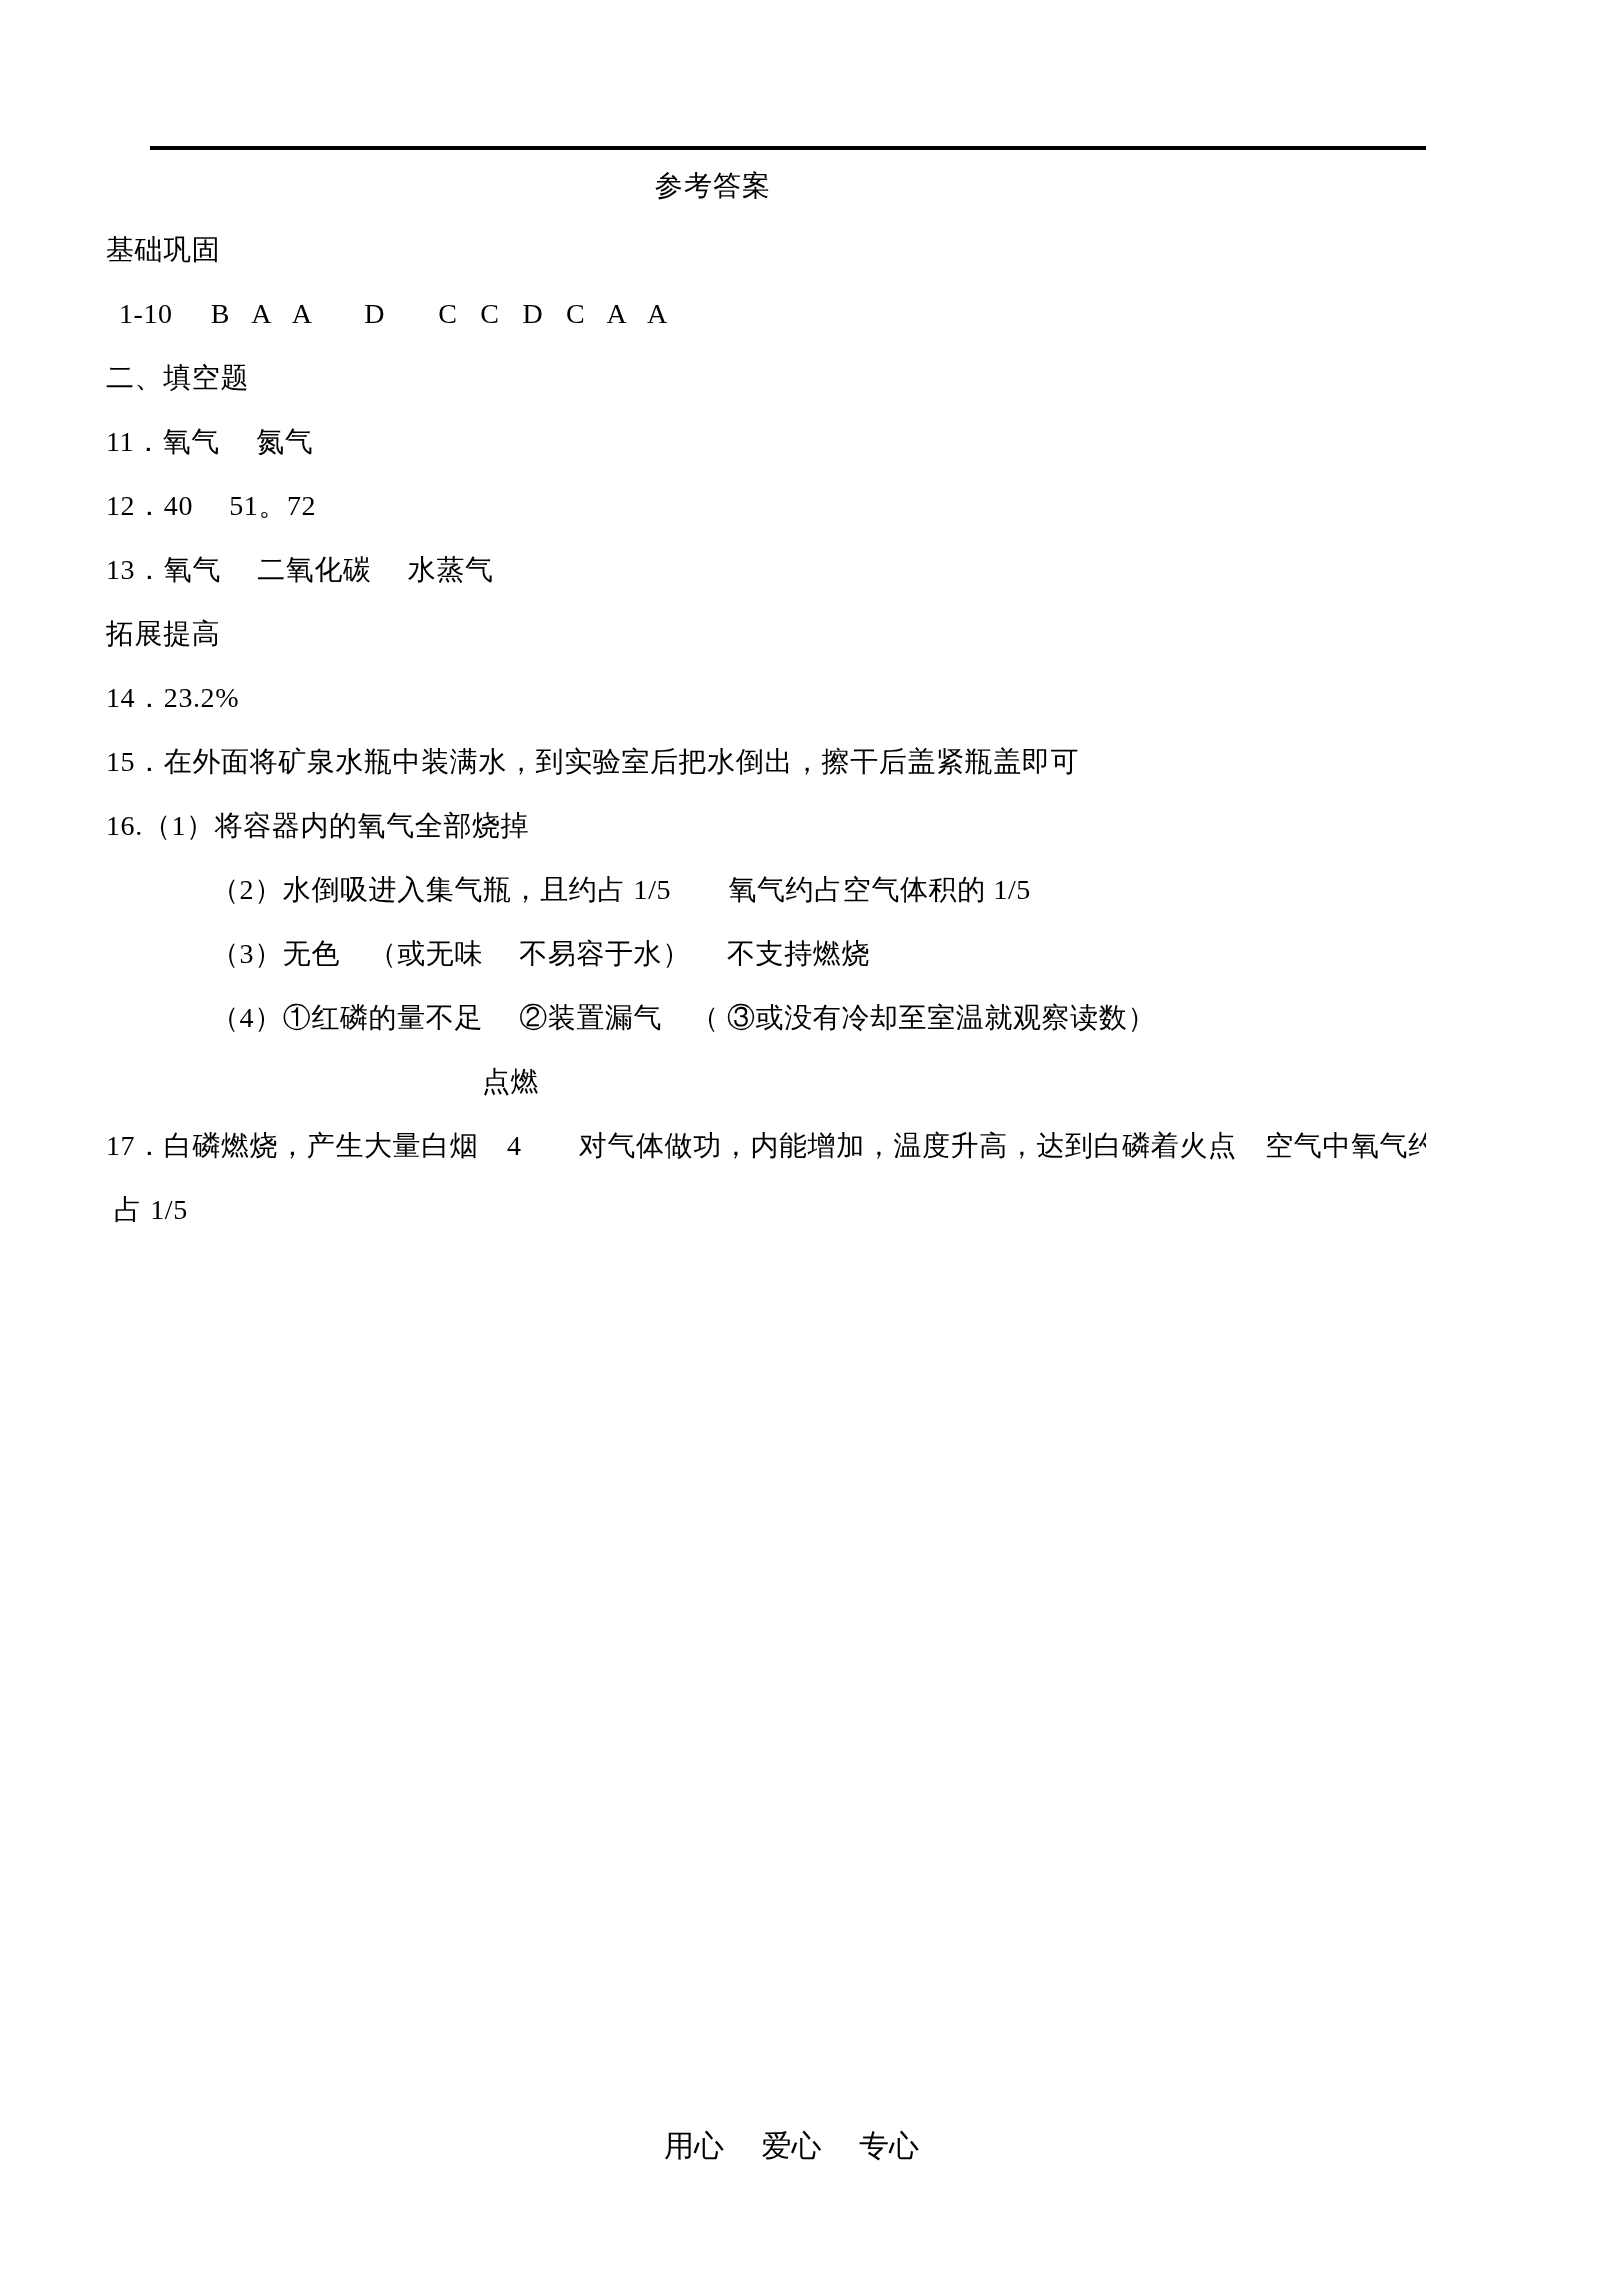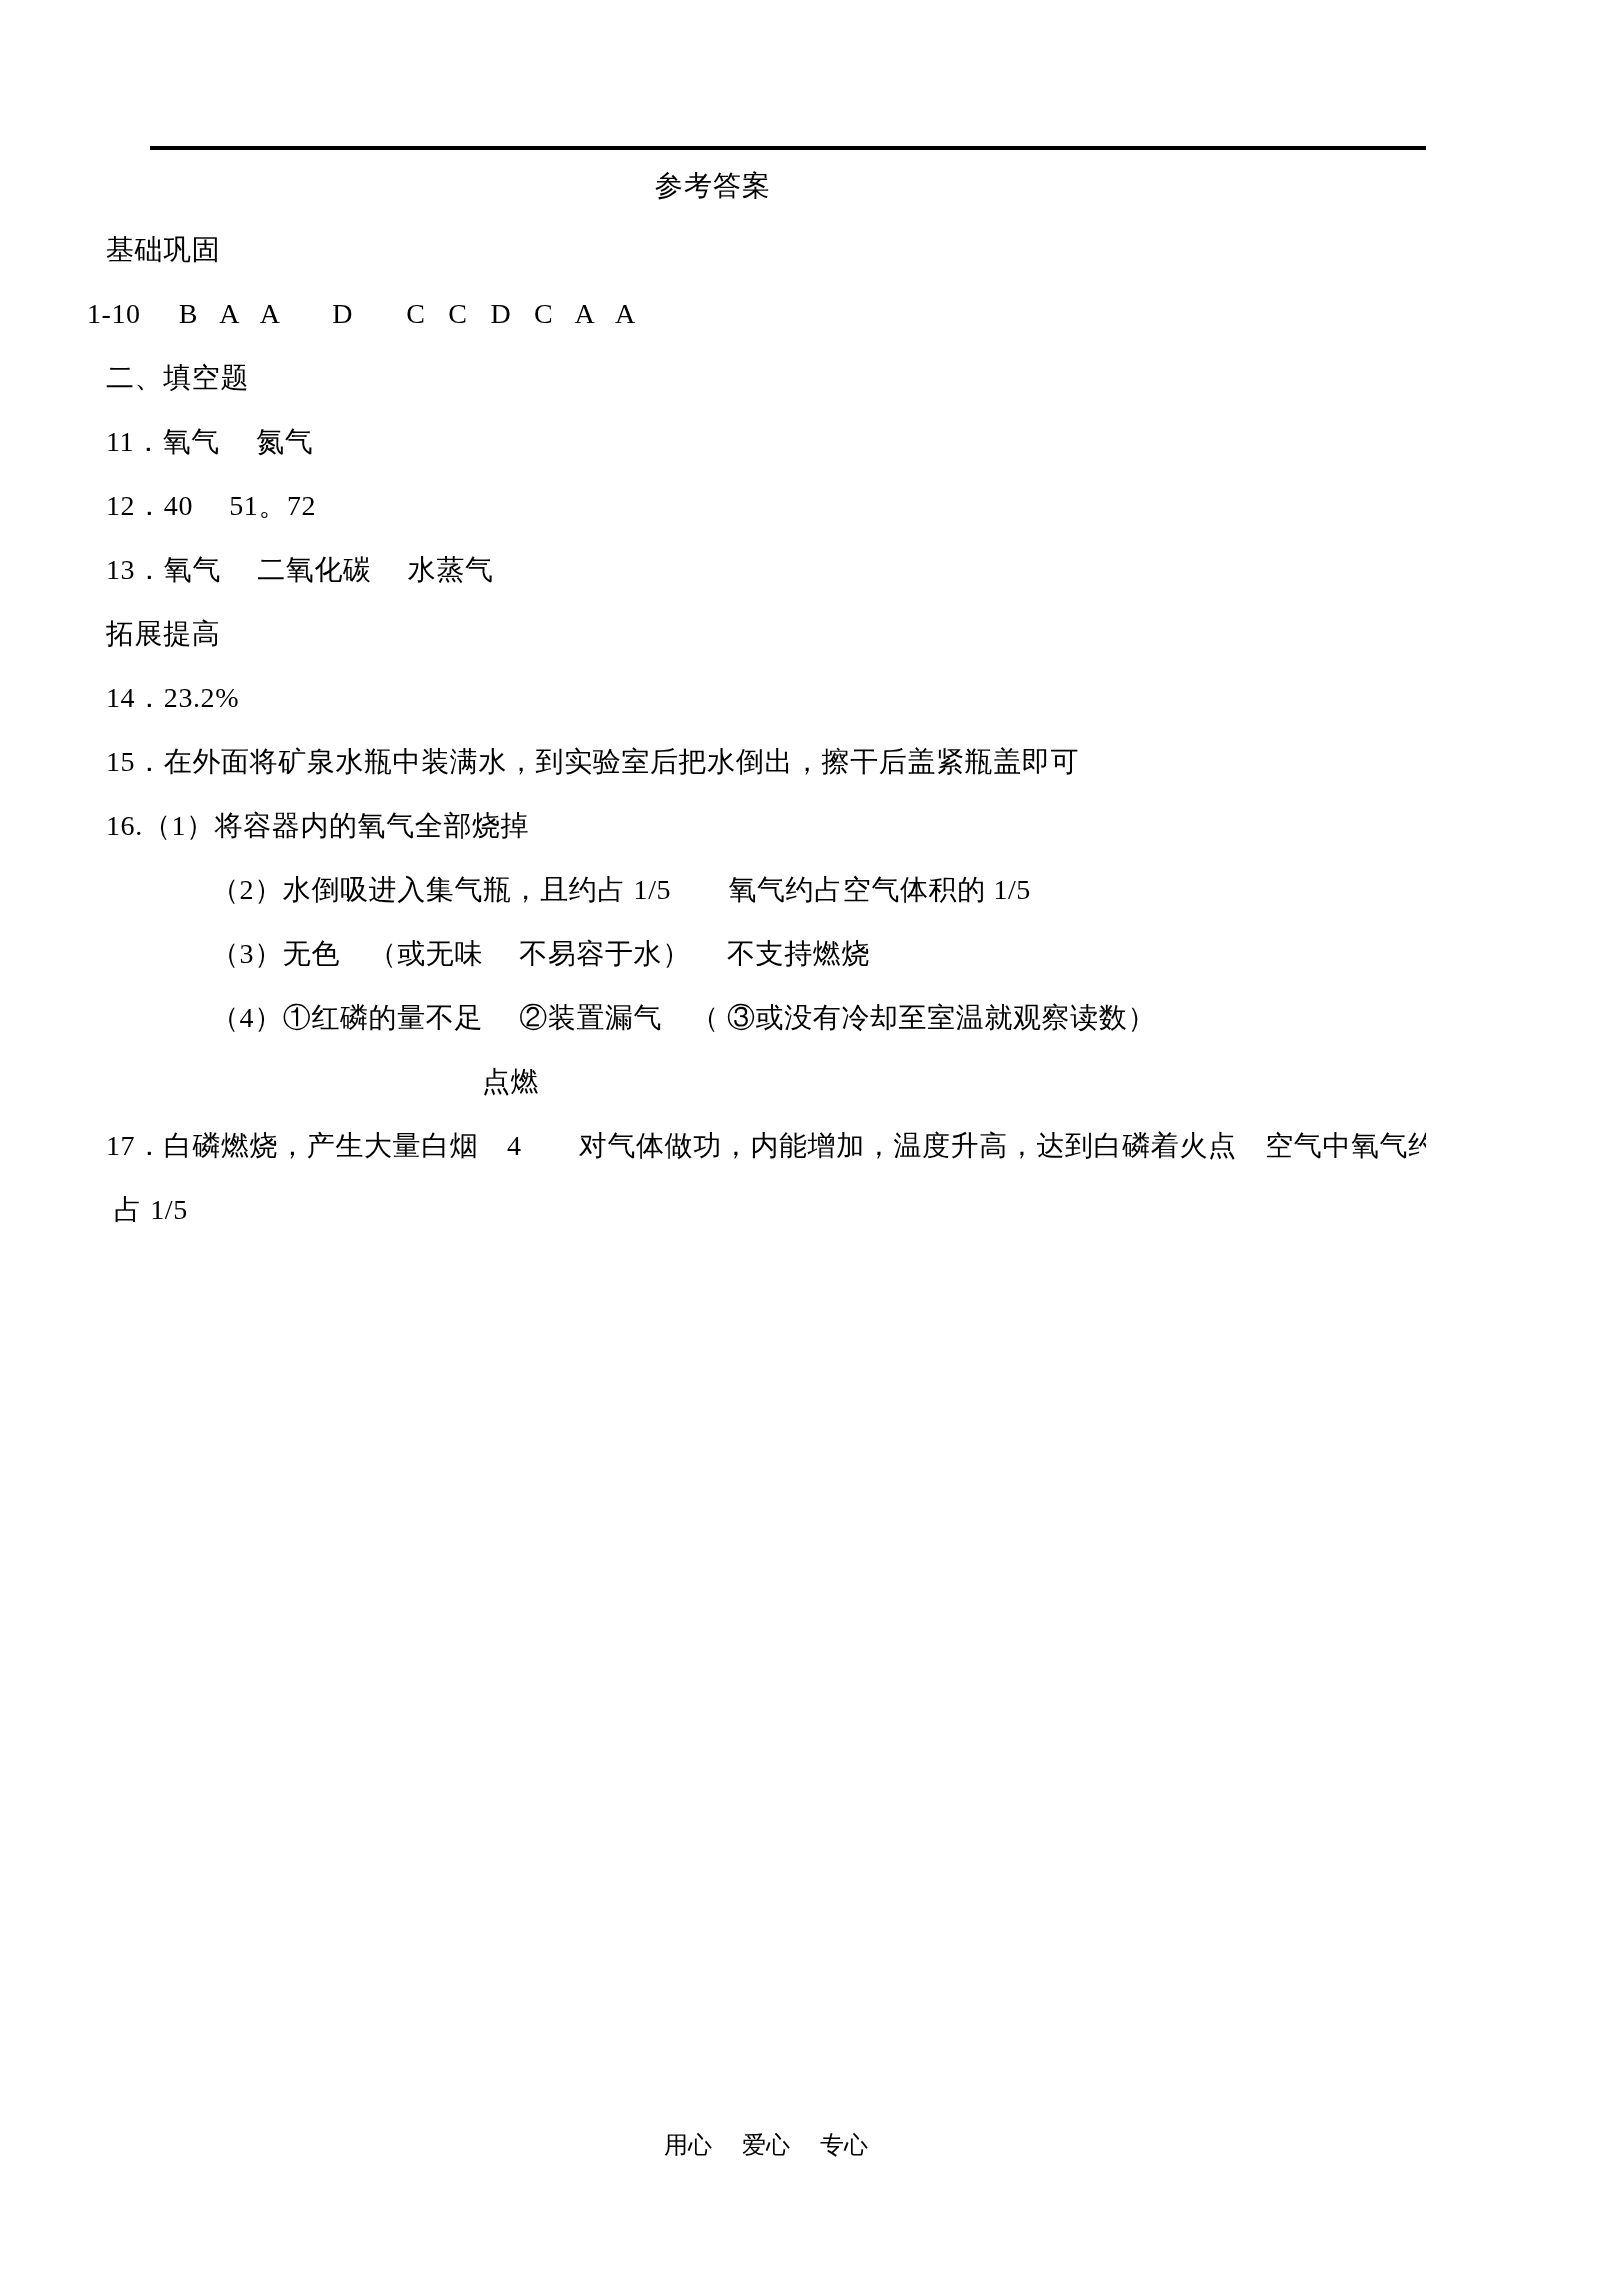--- a/index.html
+++ b/index.html
@@ -35,31 +35,31 @@
     line-height: 64px;
     font-size: 28px;
     white-space: pre;
     letter-spacing: 0.6px;
   }
   .line.title {
     text-align: center;
     letter-spacing: 1.1px;
   }
   .l-margin  { padding-left: 106px; }
-  .l-answers { padding-left: 87px; }
+  .l-answers { padding-left: 119px; }
   .l-sub     { padding-left: 211px; }
   .l-dianran { padding-left: 482px; }
   .l-zhan    { padding-left: 114px; }
   .footer-motto {
     position: absolute;
     left: 664px;
     top: 2123px;
     height: 45px;
     line-height: 45px;
-    font-size: 24px;
+    font-size: 30px;
     white-space: pre;
   }
   .page-number {
     position: absolute;
     left: 1457px;
     top: 2123px;
     height: 45px;
     line-height: 45px;
     font-size: 26px;
   }

